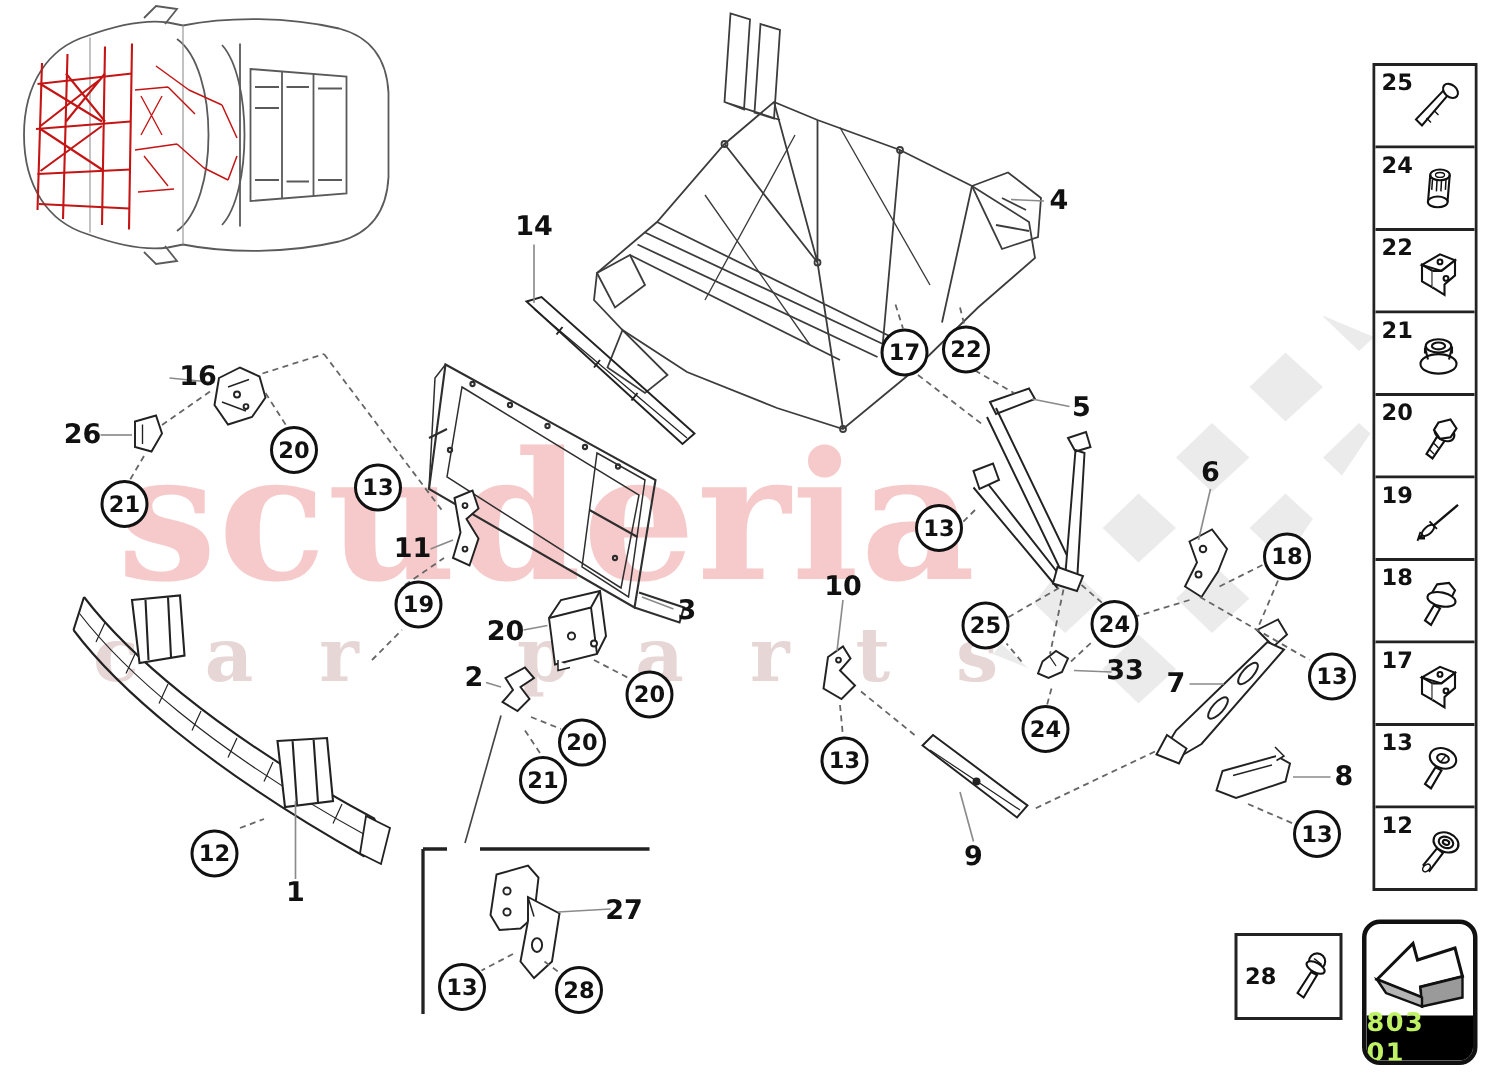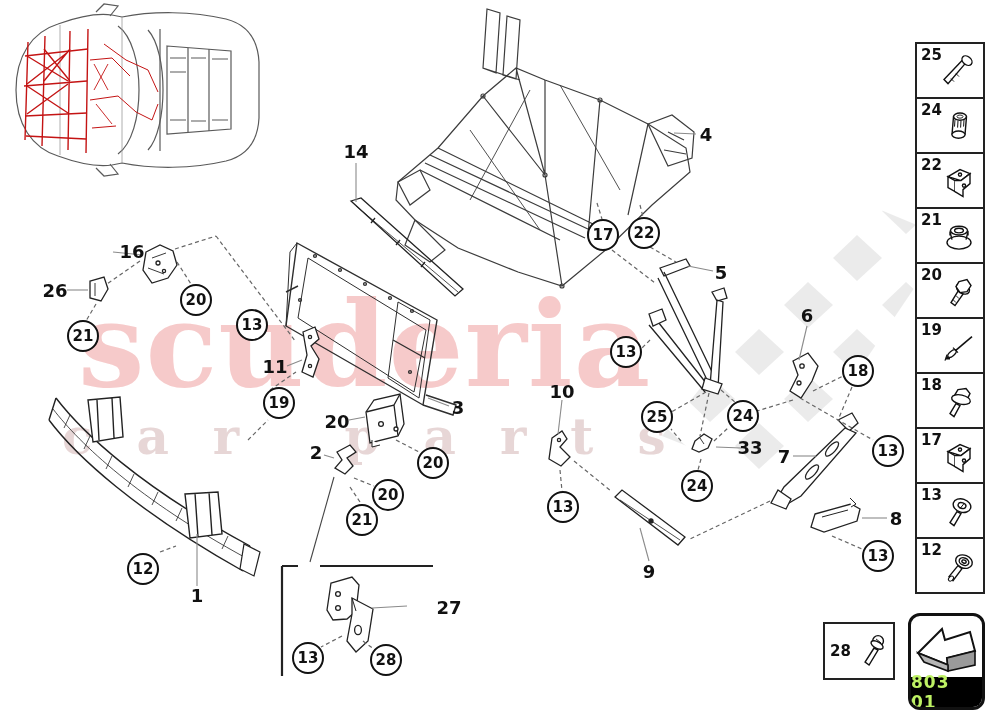--- a/index.html
+++ b/index.html
@@ -477,14 +477,14 @@
     <div class="plabel" style="left: 458px; top: 407px;">3</div>
     <div class="plabel" style="left: 337px; top: 421px;">20</div>
     <div class="plabel" style="left: 316px; top: 452px;">2</div>
     <div class="plabel" style="left: 197px; top: 595px;">1</div>
     <div class="plabel" style="left: 562px; top: 391px;">10</div>
     <div class="plabel" style="left: 649px; top: 571px;">9</div>
     <div class="plabel" style="left: 750px; top: 447px;">33</div>
     <div class="plabel" style="left: 784px; top: 456px;">7</div>
     <div class="plabel" style="left: 807px; top: 315px;">6</div>
     <div class="plabel" style="left: 896px; top: 518px;">8</div>
-    <div class="plabel" style="left: 416px; top: 607px; margin-left: 33px;">27</div>
+    <div class="plabel" style="left: 416px; top: 607px;">27</div>
   </div>
 
 </body></html>

